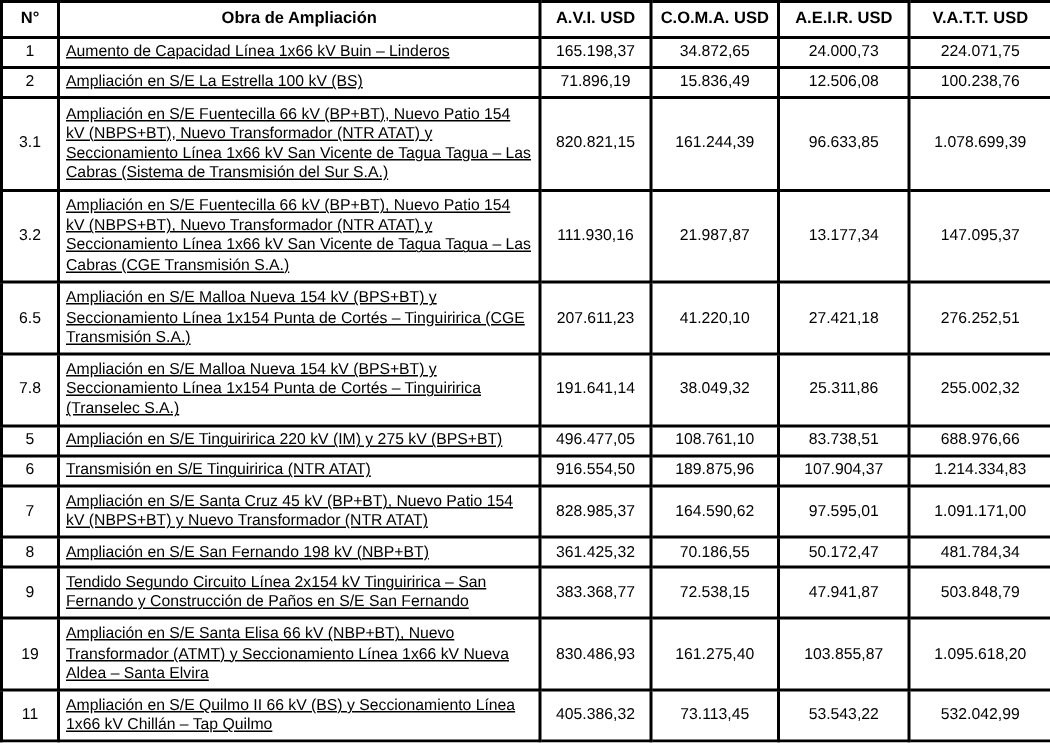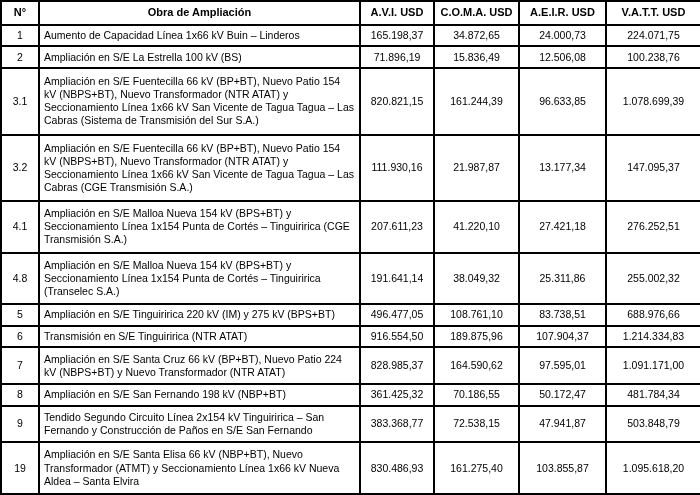--- a/index.html
+++ b/index.html
@@ -31,20 +31,21 @@
     font-size: 11px;
     padding: 4px 2px;
   }
   .cell-num {
     text-align: center;
   }
   .cell-obra {
     text-align: left;
     padding-left: 6px;
     padding-right: 6px;
+    text-decoration: underline;
   }
 </style>
 </head>
 <body>
 
 <table class="doc-table">
   <colgroup>
     <col style="width:38px">
     <col style="width:321px">
     <col style="width:74px">
@@ -89,29 +90,29 @@
     </tr>
     <tr>
       <td class="cell-num">3.2</td>
       <td class="cell-obra">Ampliación en S/E Fuentecilla 66 kV (BP+BT), Nuevo Patio 154 kV (NBPS+BT), Nuevo Transformador (NTR ATAT) y Seccionamiento Línea 1x66 kV San Vicente de Tagua Tagua – Las Cabras (CGE Transmisión S.A.)</td>
       <td class="cell-num">111.930,16</td>
       <td class="cell-num">21.987,87</td>
       <td class="cell-num">13.177,34</td>
       <td class="cell-num">147.095,37</td>
     </tr>
     <tr>
-      <td class="cell-num">4.1</td>
+      <td class="cell-num">6.5</td>
       <td class="cell-obra">Ampliación en S/E Malloa Nueva 154 kV (BPS+BT) y Seccionamiento Línea 1x154 Punta de Cortés – Tinguiririca (CGE Transmisión S.A.)</td>
       <td class="cell-num">207.611,23</td>
       <td class="cell-num">41.220,10</td>
       <td class="cell-num">27.421,18</td>
       <td class="cell-num">276.252,51</td>
     </tr>
     <tr>
-      <td class="cell-num">4.8</td>
+      <td class="cell-num">7.8</td>
       <td class="cell-obra">Ampliación en S/E Malloa Nueva 154 kV (BPS+BT) y Seccionamiento Línea 1x154 Punta de Cortés – Tinguiririca (Transelec S.A.)</td>
       <td class="cell-num">191.641,14</td>
       <td class="cell-num">38.049,32</td>
       <td class="cell-num">25.311,86</td>
       <td class="cell-num">255.002,32</td>
     </tr>
     <tr>
       <td class="cell-num">5</td>
       <td class="cell-obra">Ampliación en S/E Tinguiririca 220 kV (IM) y 275 kV (BPS+BT)</td>
       <td class="cell-num">496.477,05</td>
@@ -122,21 +123,21 @@
     <tr>
       <td class="cell-num">6</td>
       <td class="cell-obra">Transmisión en S/E Tinguiririca (NTR ATAT)</td>
       <td class="cell-num">916.554,50</td>
       <td class="cell-num">189.875,96</td>
       <td class="cell-num">107.904,37</td>
       <td class="cell-num">1.214.334,83</td>
     </tr>
     <tr>
       <td class="cell-num">7</td>
-      <td class="cell-obra">Ampliación en S/E Santa Cruz 66 kV (BP+BT), Nuevo Patio 224 kV (NBPS+BT) y Nuevo Transformador (NTR ATAT)</td>
+      <td class="cell-obra">Ampliación en S/E Santa Cruz 45 kV (BP+BT), Nuevo Patio 154 kV (NBPS+BT) y Nuevo Transformador (NTR ATAT)</td>
       <td class="cell-num">828.985,37</td>
       <td class="cell-num">164.590,62</td>
       <td class="cell-num">97.595,01</td>
       <td class="cell-num">1.091.171,00</td>
     </tr>
     <tr>
       <td class="cell-num">8</td>
       <td class="cell-obra">Ampliación en S/E San Fernando 198 kV (NBP+BT)</td>
       <td class="cell-num">361.425,32</td>
       <td class="cell-num">70.186,55</td>
@@ -152,14 +153,22 @@
       <td class="cell-num">503.848,79</td>
     </tr>
     <tr>
       <td class="cell-num">19</td>
       <td class="cell-obra">Ampliación en S/E Santa Elisa 66 kV (NBP+BT), Nuevo Transformador (ATMT) y Seccionamiento Línea 1x66 kV Nueva Aldea – Santa Elvira</td>
       <td class="cell-num">830.486,93</td>
       <td class="cell-num">161.275,40</td>
       <td class="cell-num">103.855,87</td>
       <td class="cell-num">1.095.618,20</td>
     </tr>
+    <tr>
+      <td class="cell-num">11</td>
+      <td class="cell-obra">Ampliación en S/E Quilmo II 66 kV (BS) y Seccionamiento Línea 1x66 kV Chillán – Tap Quilmo</td>
+      <td class="cell-num">405.386,32</td>
+      <td class="cell-num">73.113,45</td>
+      <td class="cell-num">53.543,22</td>
+      <td class="cell-num">532.042,99</td>
+    </tr>
   </tbody>
 </table>
 
 </body></html>

